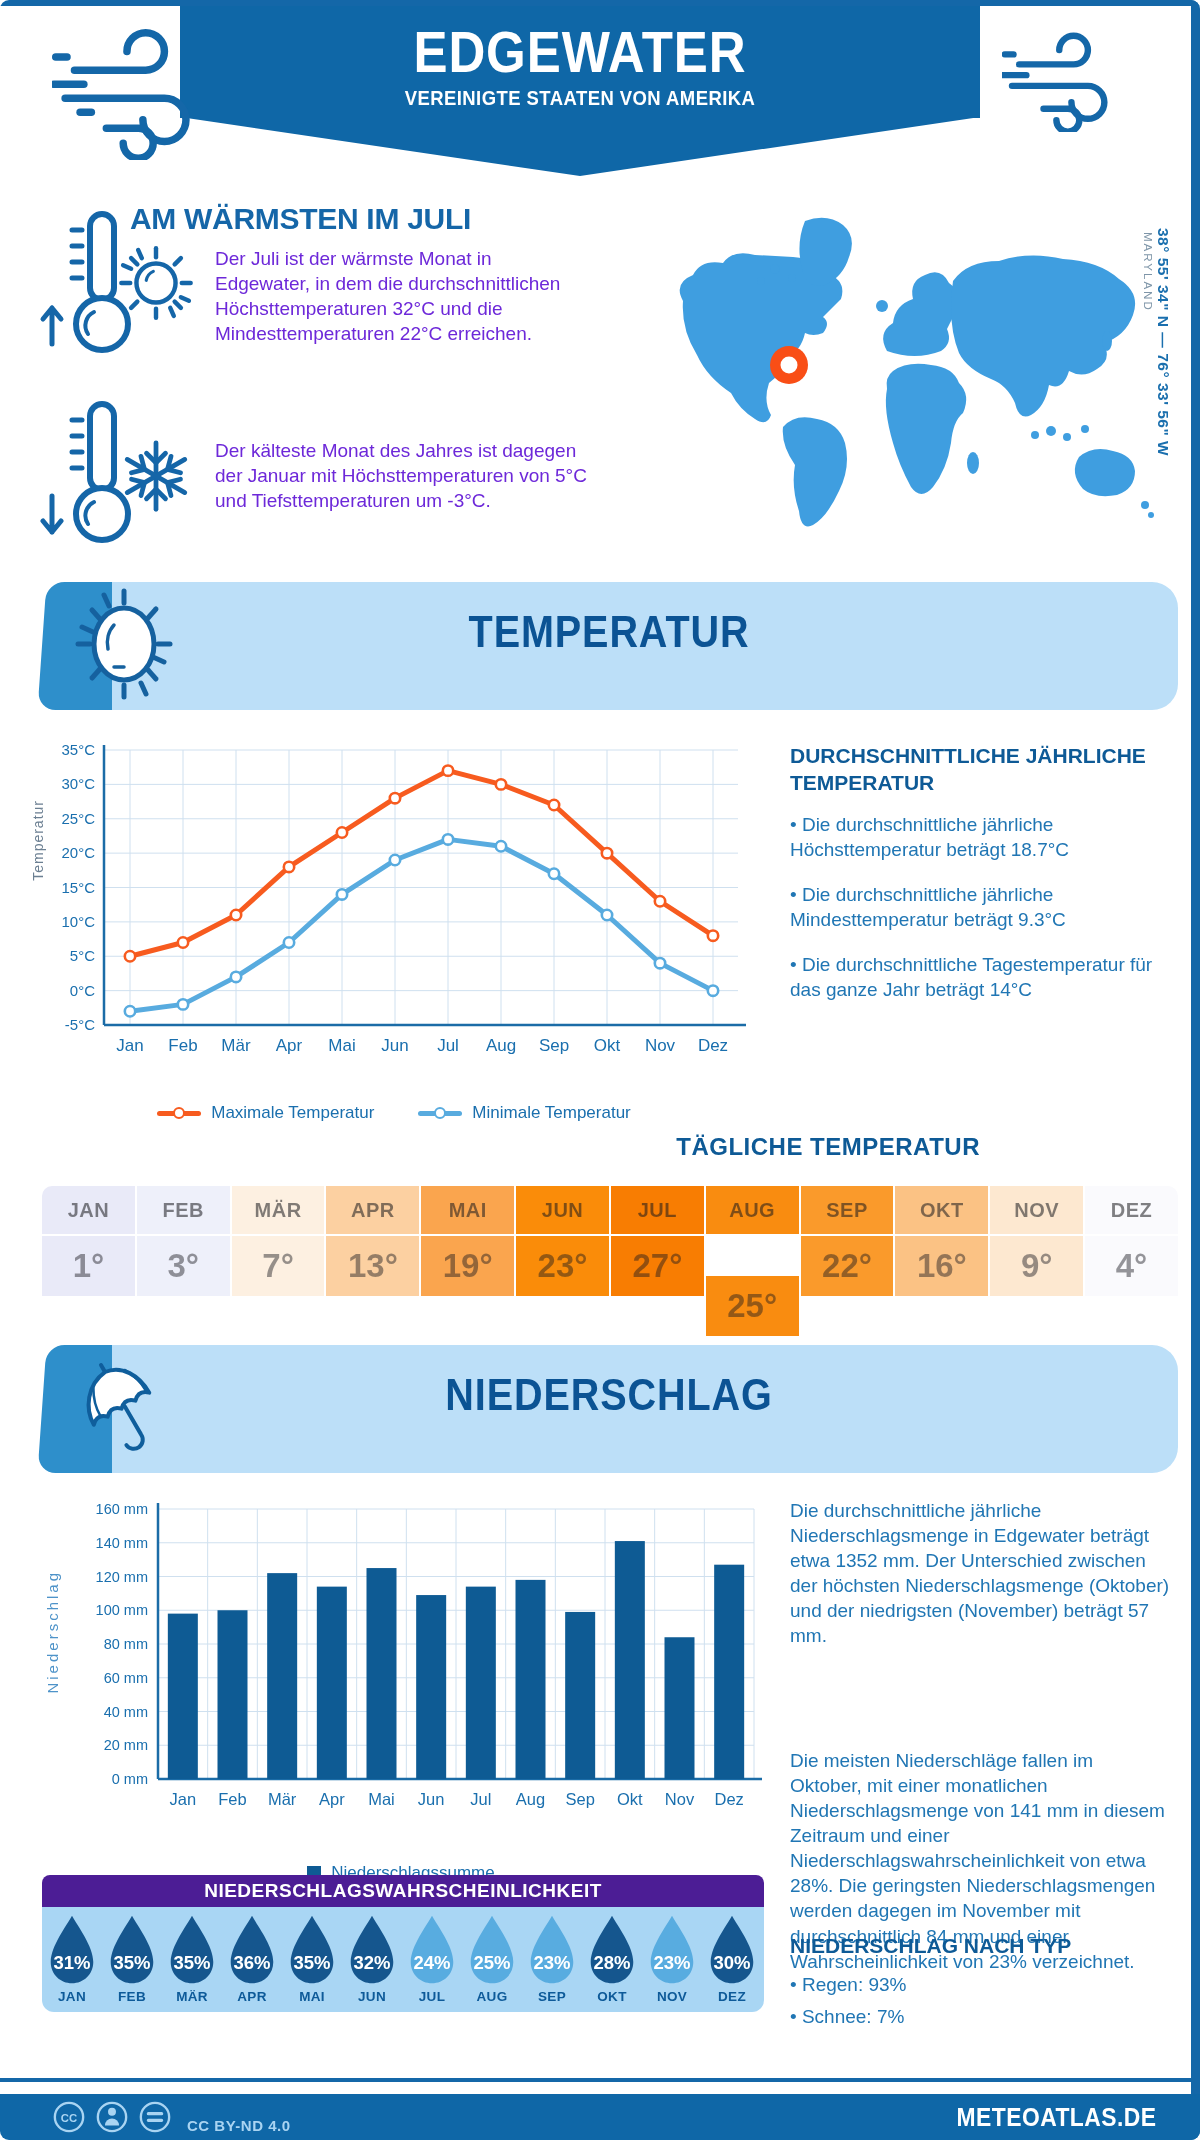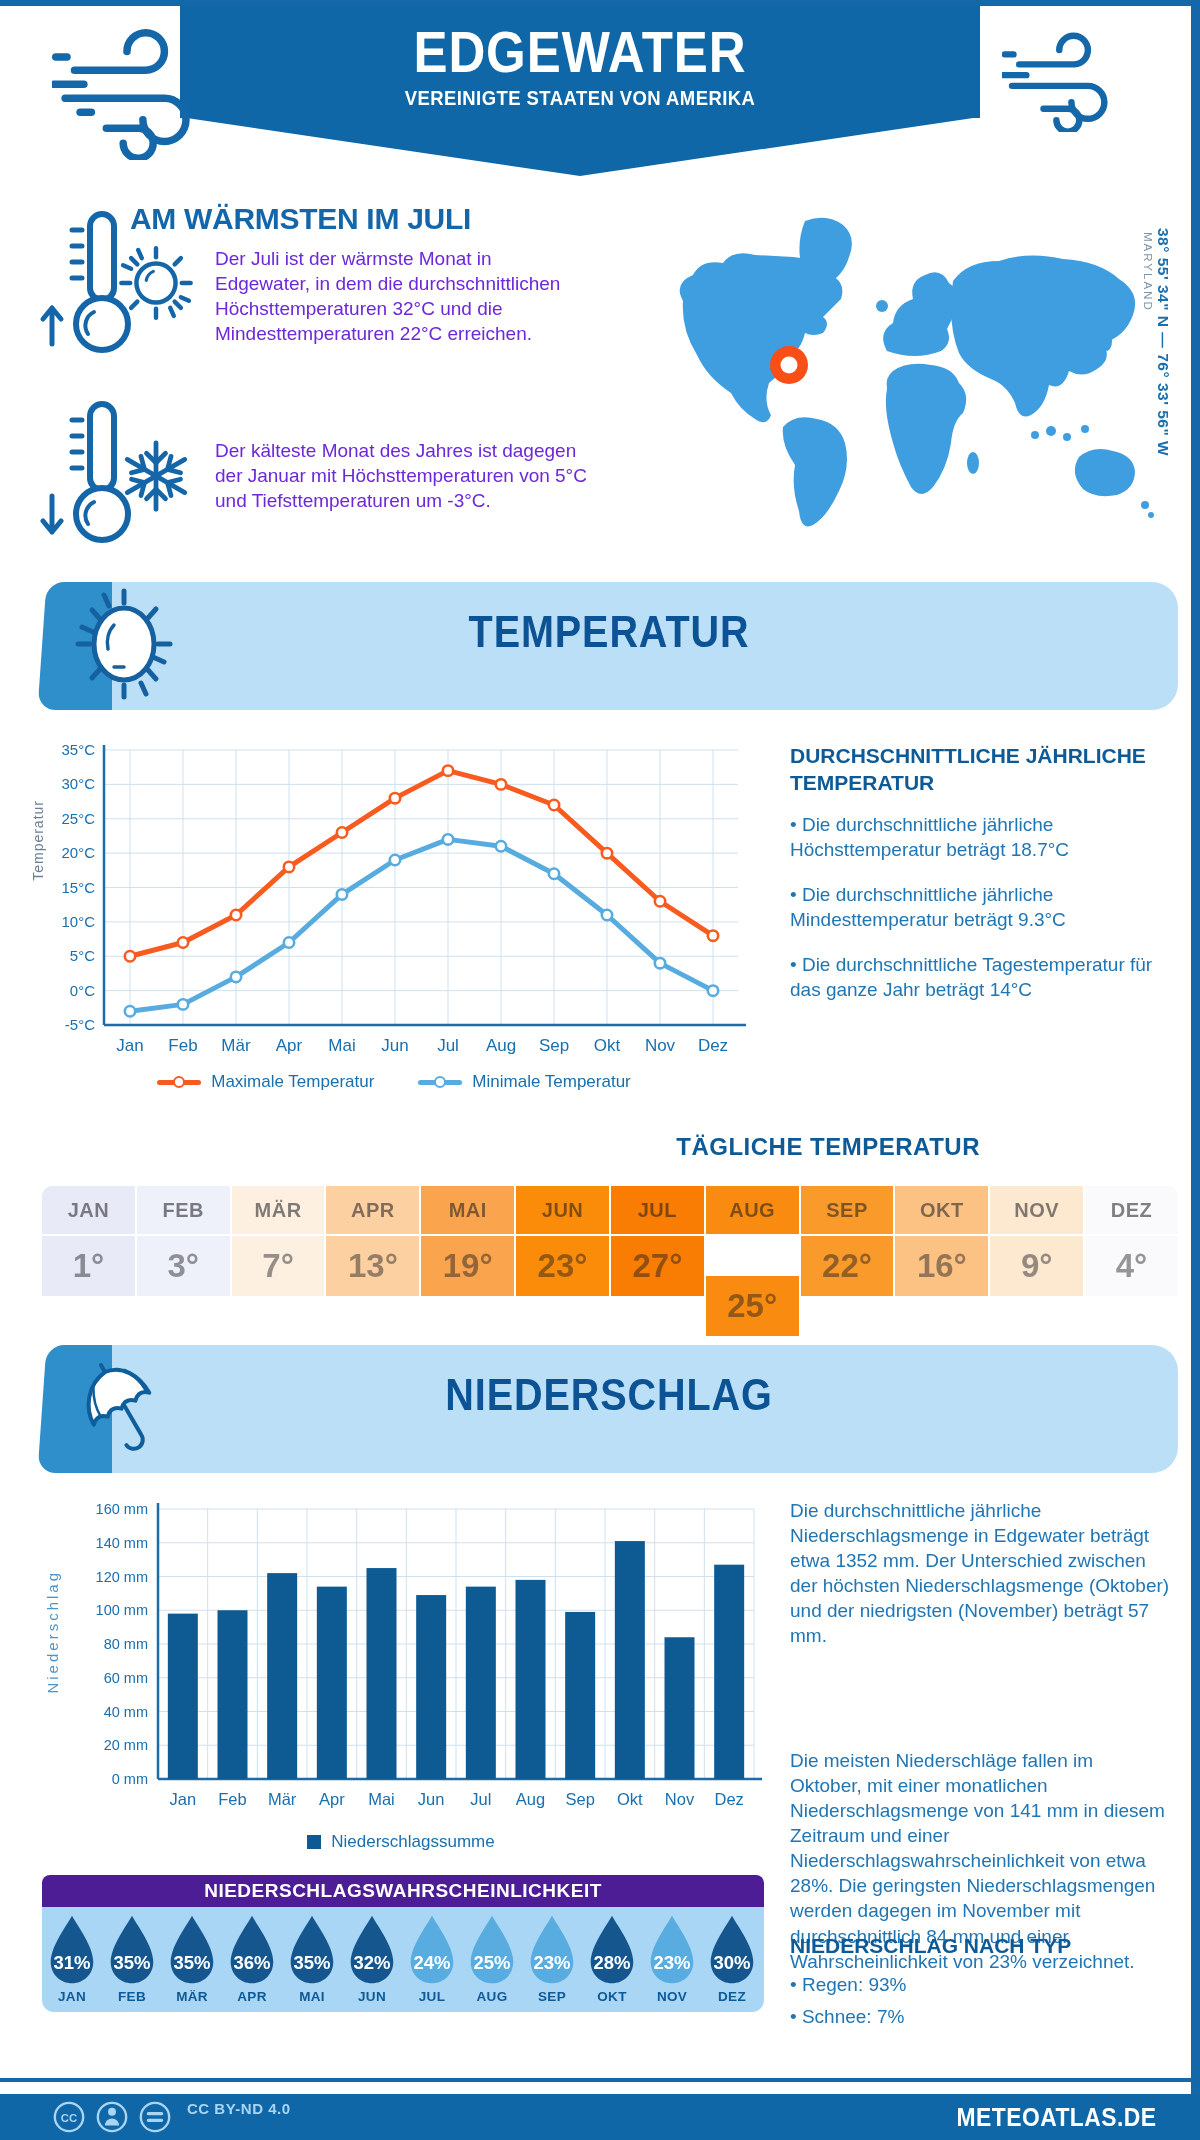--- a/index.html
+++ b/index.html
@@ -1,16 +1,16 @@
 <!DOCTYPE html>
 <html><head>
 <meta charset="utf-8">
 <style>
   html,body{margin:0;padding:0;background:#fff;font-family:"Liberation Sans","DejaVu Sans",sans-serif;}
-  .page{position:relative;width:1200px;height:2140px;background:#fff;overflow:hidden;}
+  .page{position:relative;width:1200px;height:2140px;background:#fff;overflow:hidden;border-radius:9px;}
   .abs{position:absolute;}
   .condensed{transform:scaleX(.88);transform-origin:center;}
   
   .top-border{left:0;top:0;width:1200px;height:6px;background:#1467A8;}
   .right-border{right:0;top:0;width:9px;height:2140px;background:#1467A8;}
   .banner{left:180px;top:6px;width:800px;height:112px;background:#0F67A7;}
   .banner-chevron{left:180px;top:117px;width:800px;height:59px;background:#0F67A7;
     clip-path:polygon(0 0,100% 0,50% 100%);}
   .banner-title{left:180px;top:18px;width:800px;text-align:center;color:#fff;
     font-size:58px;font-weight:700;letter-spacing:1px;}
@@ -26,21 +26,21 @@
   
   .band-wedge{width:100px;height:128px;background:#2E8FCB;border-radius:18px 0 0 18px;transform:skewX(-4deg);}
   .band-light{width:1066px;height:128px;background:#BCDFF8;border-radius:0 26px 26px 0;}
   .band-title{width:1138px;text-align:center;font-size:45px;font-weight:700;color:#0B5394;letter-spacing:1px;}
   
   .panel-h{font-size:21px;font-weight:700;color:#0E5A96;line-height:1.3;}
   .panel-p{font-size:19px;line-height:1.32;color:#2076B4;}
   .vlabel{writing-mode:vertical-rl;transform:rotate(180deg);}
   .center-h{width:980px;text-align:right;font-size:24px;font-weight:700;color:#0E5A96;letter-spacing:.5px;}
   
-  .legend{display:flex;justify-content:center;align-items:center;gap:44px;}
+  .legend{display:flex;justify-content:center;align-items:center;gap:44px;margin-top:31px;}
   .leg-item{display:flex;align-items:center;gap:10px;}
   .leg-line{position:relative;width:44px;height:5px;border-radius:3px;display:inline-block;}
   .leg-dot{position:absolute;left:16px;top:-3.5px;width:8px;height:8px;background:#fff;border:2.5px solid;border-radius:50%;}
   .leg-label{font-size:17px;color:#1a6fae;}
   .leg-sq{width:14px;height:14px;display:inline-block;}
   
   .daily-table{left:42px;top:1186px;width:1136px;display:flex;gap:2px;border-radius:10px;overflow:hidden;}
   .cell{flex:1;display:flex;flex-direction:column;gap:2px;}
   .cell-month{height:48px;display:flex;align-items:center;justify-content:center;
     font-size:20px;font-weight:700;color:rgba(25,25,30,.55);letter-spacing:.5px;}
@@ -49,21 +49,21 @@
   
   .prob-panel{left:42px;top:1875px;width:722px;}
   .prob-header{height:32px;background:#4c1d95;border-radius:8px 8px 0 0;display:flex;align-items:center;justify-content:center;
     color:#fff;font-weight:700;font-size:19px;letter-spacing:.5px;}
   .prob-body{background:#A9D6F4;border-radius:0 0 12px 12px;padding:6px 0 8px 0;display:flex;}
   .drop-col{width:60px;text-align:center;}
   .drop-month{font-size:13.5px;font-weight:700;color:#0D5A99;letter-spacing:.3px;margin-top:2px;}
   
   .footer-divider{left:0;top:2078px;width:1200px;height:4px;background:#1467A8;}
   .footer{left:0;top:2094px;width:1200px;height:46px;background:#0F67A7;display:flex;align-items:center;}
-  .cc-group{display:flex;align-items:flex-start;gap:9px;margin-left:52px;}
+  .cc-group{display:flex;align-items:flex-end;gap:9px;margin-left:52px;}
   .cc-label{color:#A9D4F2;font-size:15px;font-weight:700;letter-spacing:.5px;margin-left:6px;}
   .brand{position:absolute;right:30px;top:0;height:46px;display:flex;align-items:center;
     color:#fff;font-size:26px;font-weight:700;letter-spacing:.5px;}
   svg text{font-family:"Liberation Sans","DejaVu Sans",sans-serif;}
 </style>
 </head>
 <body>
 
 <div class="page">
 

